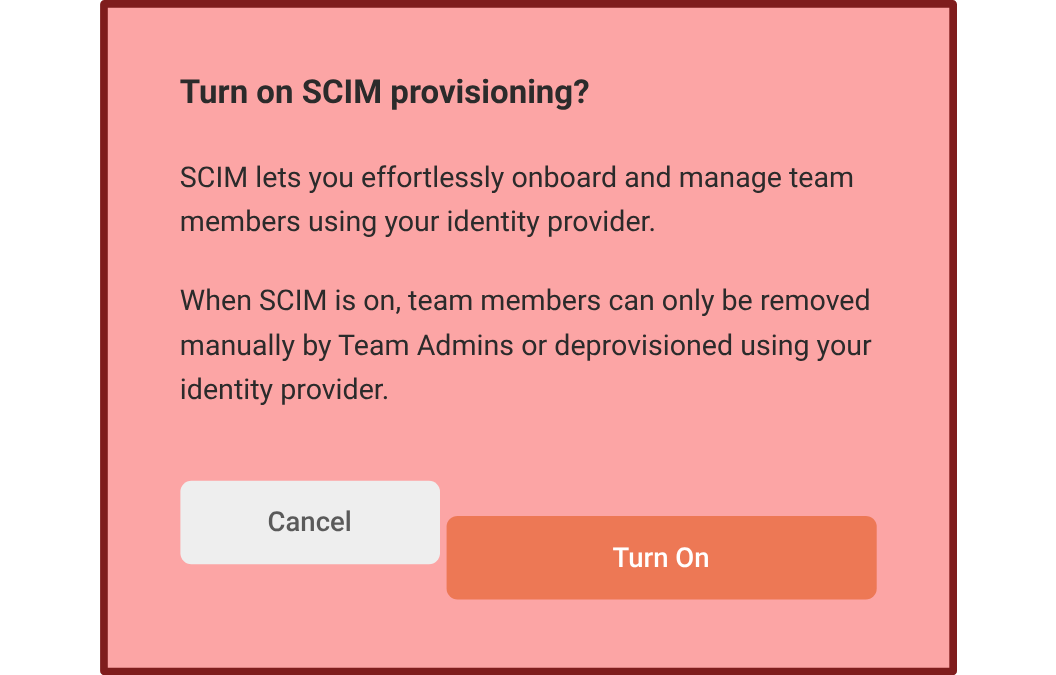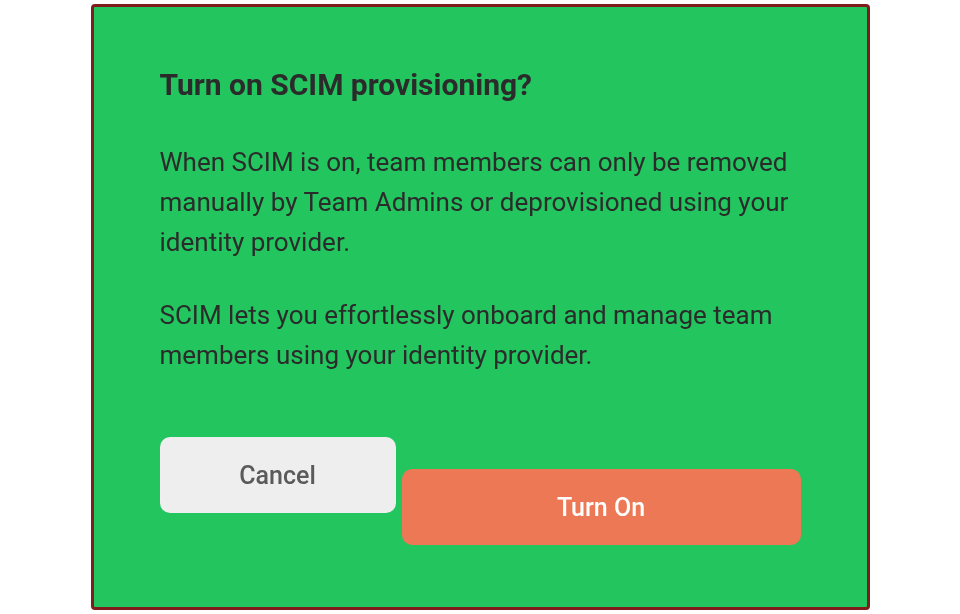--- a/index.html
+++ b/index.html
@@ -11,24 +11,24 @@
       font-family: -apple-system, BlinkMacSystemFont, "Segoe UI", Roboto, Helvetica, Arial, sans-serif;
       background: #ffffff;
       width: 960px;
       height: 614px;
       display: flex;
       align-items: center;
       justify-content: center;
     }
     .dialog {
       width: 779px;
-      border: 3px solid #7f1d1d;
+      border: 7px solid #7f1d1d;
       border-radius: 4px;
       padding: 60px 66px 62px 66px;
-      background: #22c55e;
+      background: #fca5a5;
     }
     .dialog-title {
       font-size: 30px;
       font-weight: 700;
       color: #2b2b2b;
       margin-bottom: 40px;
     }
     .dialog-body p {
       font-size: 26px;
       line-height: 1.55;
@@ -66,20 +66,20 @@
       flex: 1;
       margin-top: 32px;
     }
   </style>
 </head>
 <body>
 
 <div class="dialog">
   <h1 class="dialog-title">Turn on SCIM provisioning?</h1>
   <div class="dialog-body">
+    <p>SCIM lets you effortlessly onboard and manage team members using your identity provider.</p>
     <p>When SCIM is on, team members can only be removed manually by Team Admins or deprovisioned using your identity provider.</p>
-    <p>SCIM lets you effortlessly onboard and manage team members using your identity provider.</p>
   </div>
   <div class="dialog-actions">
     <button class="btn btn-cancel">Cancel</button>
     <button class="btn btn-primary">Turn On</button>
   </div>
 </div>
 
 </body></html>

